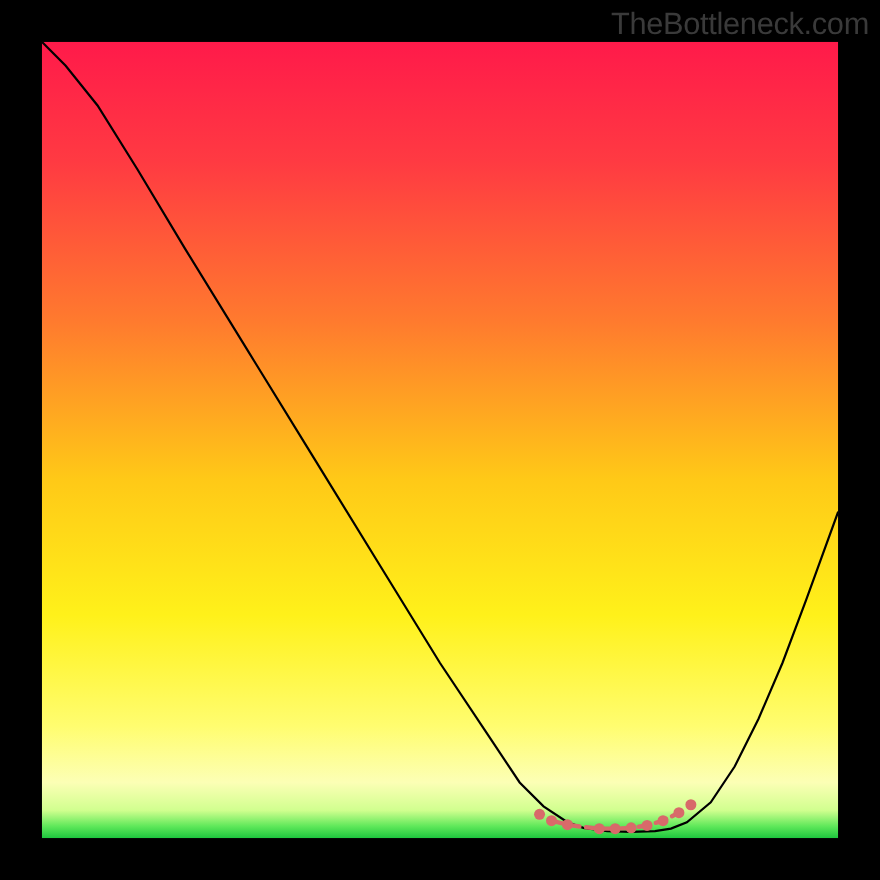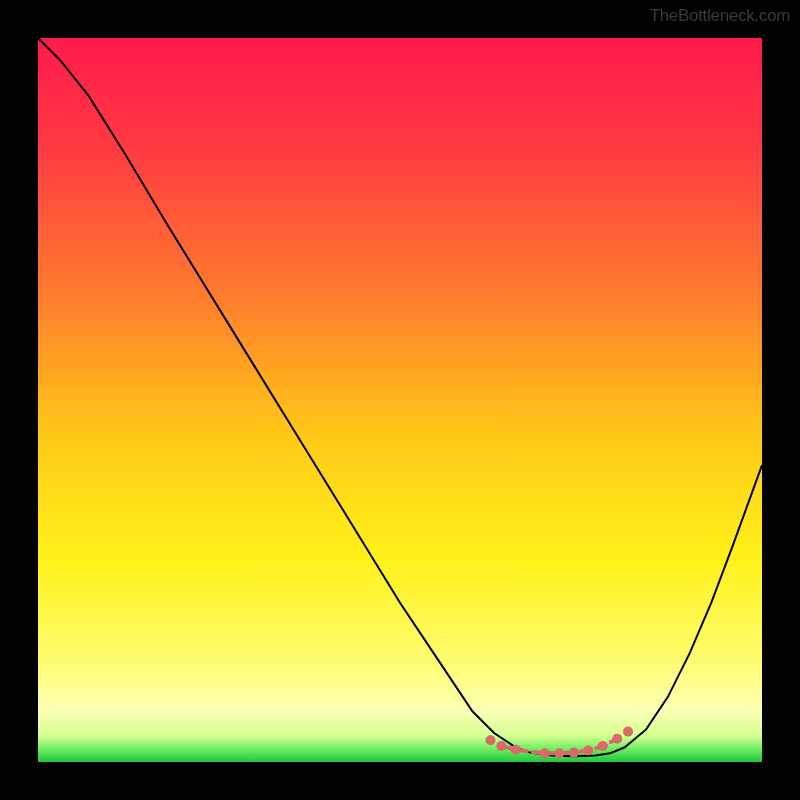--- a/index.html
+++ b/index.html
@@ -9,21 +9,21 @@
     background: #000;
     position: relative;
     font-family: Arial, sans-serif;
     overflow: hidden;
   }
   .watermark {
     position: absolute;
     top: 6px;
     right: 10px;
     color: #3a3a3a;
-    font-size: 17px;
+    font-size: 28px;
     font-weight: 500;
     z-index: 10;
     letter-spacing: -0.3px;
   }
   .plot-area {
     position: absolute;
     left: 38px;
     top: 38px;
     width: 724px;
     height: 724px;

